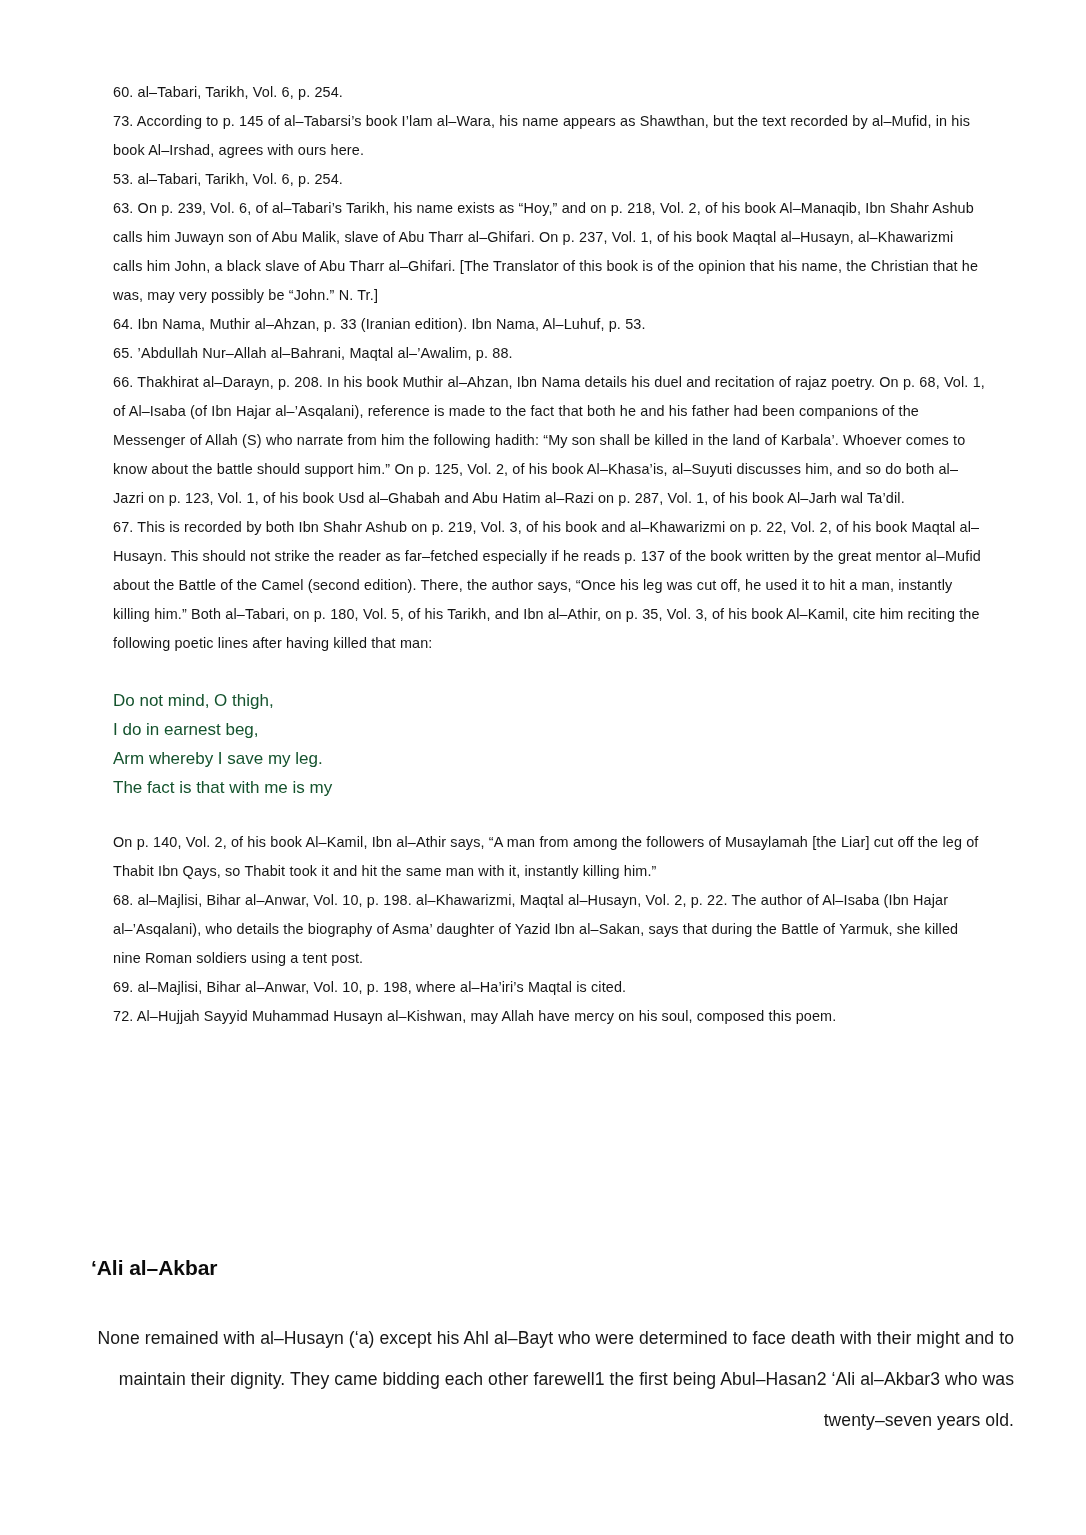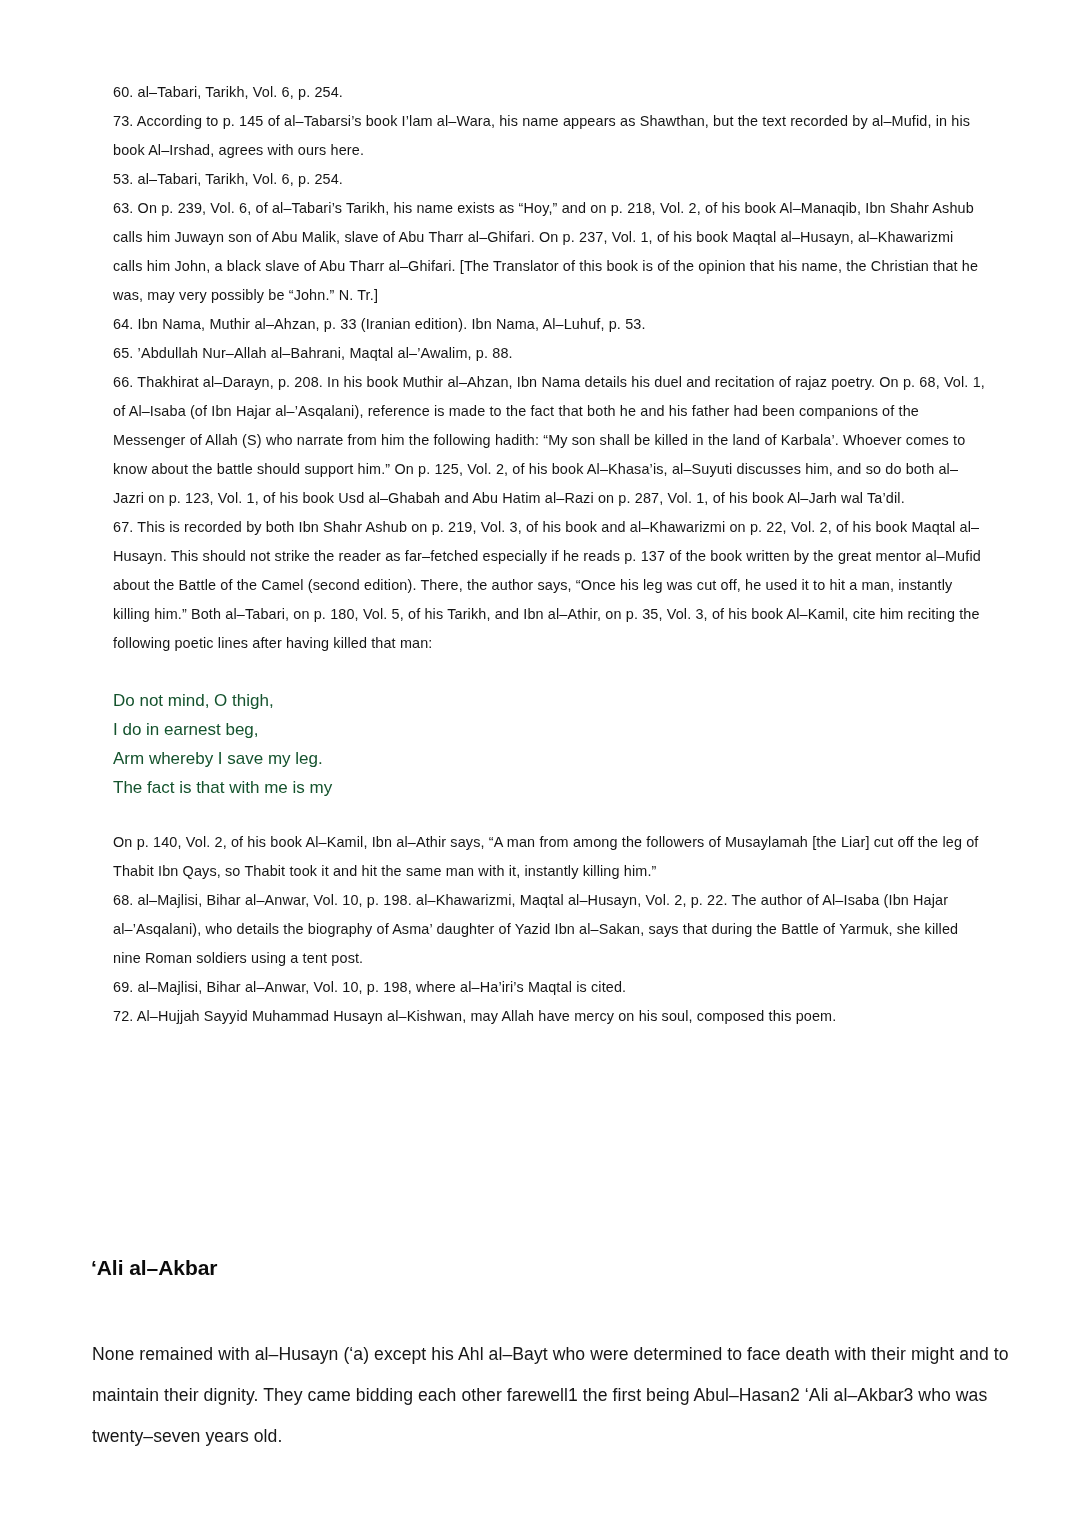--- a/index.html
+++ b/index.html
@@ -66,25 +66,26 @@
     letter-spacing: -0.003em;
     color: #0b0b0b;
   }
 
   
   .body-para {
     position: absolute;
     left: 76px;
     top: 1318px;
     width: 938px;
-    margin: 16px;
+    margin: 0;
     font-size: 17.6px;
     line-height: 41px;
     color: #171717;
     letter-spacing: 0.004em;
+    text-align: right;
   }
 </style>
 </head>
 <body>
 
 <div class="page">
 
   <div class="notes">
     <p class="note">60. al–Tabari, Tarikh, Vol. 6, p. 254.</p>
     <p class="note">73. According to p. 145 of al–Tabarsi’s book I’lam al–Wara, his name appears as Shawthan, but the text recorded by al–Mufid, in his book Al–Irshad, agrees with ours here.</p>

